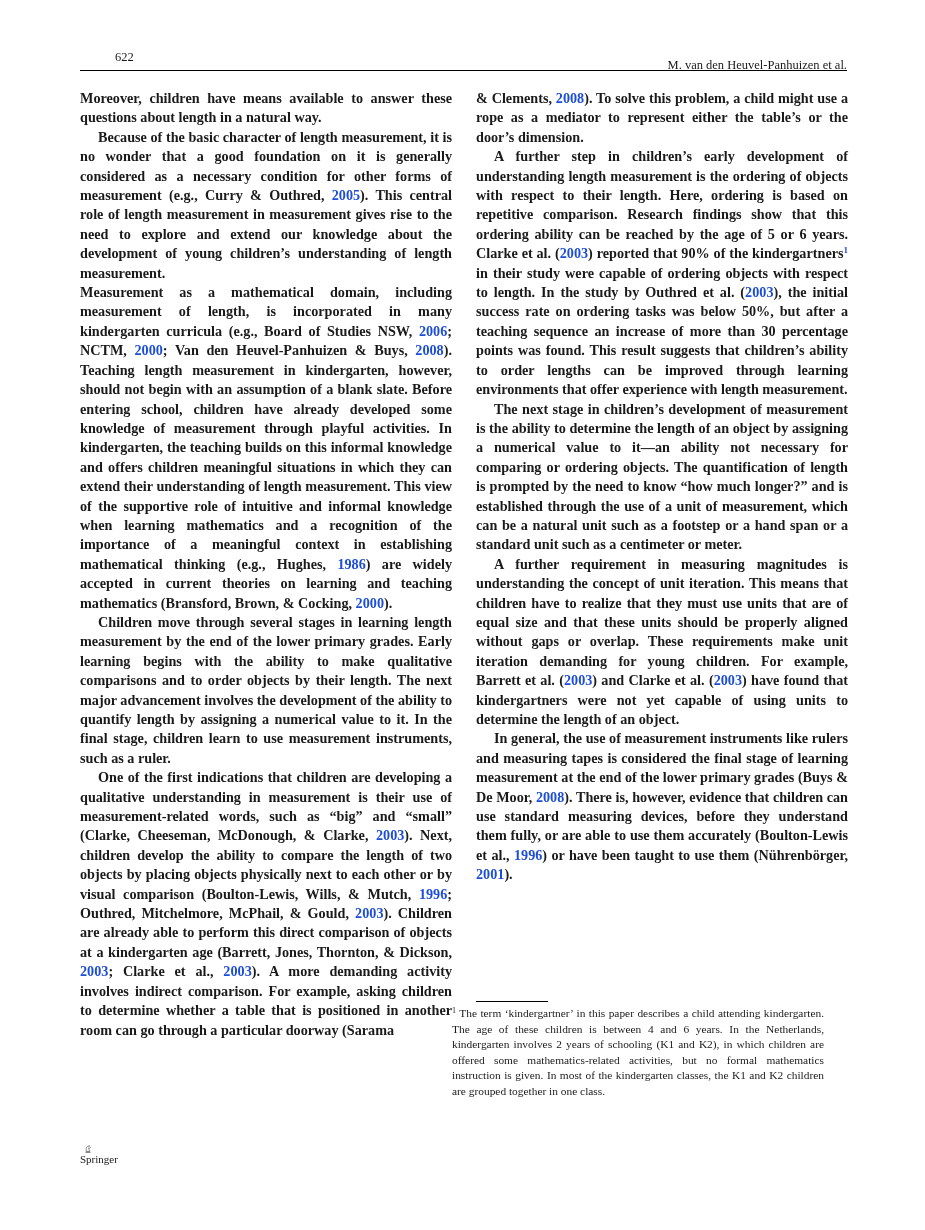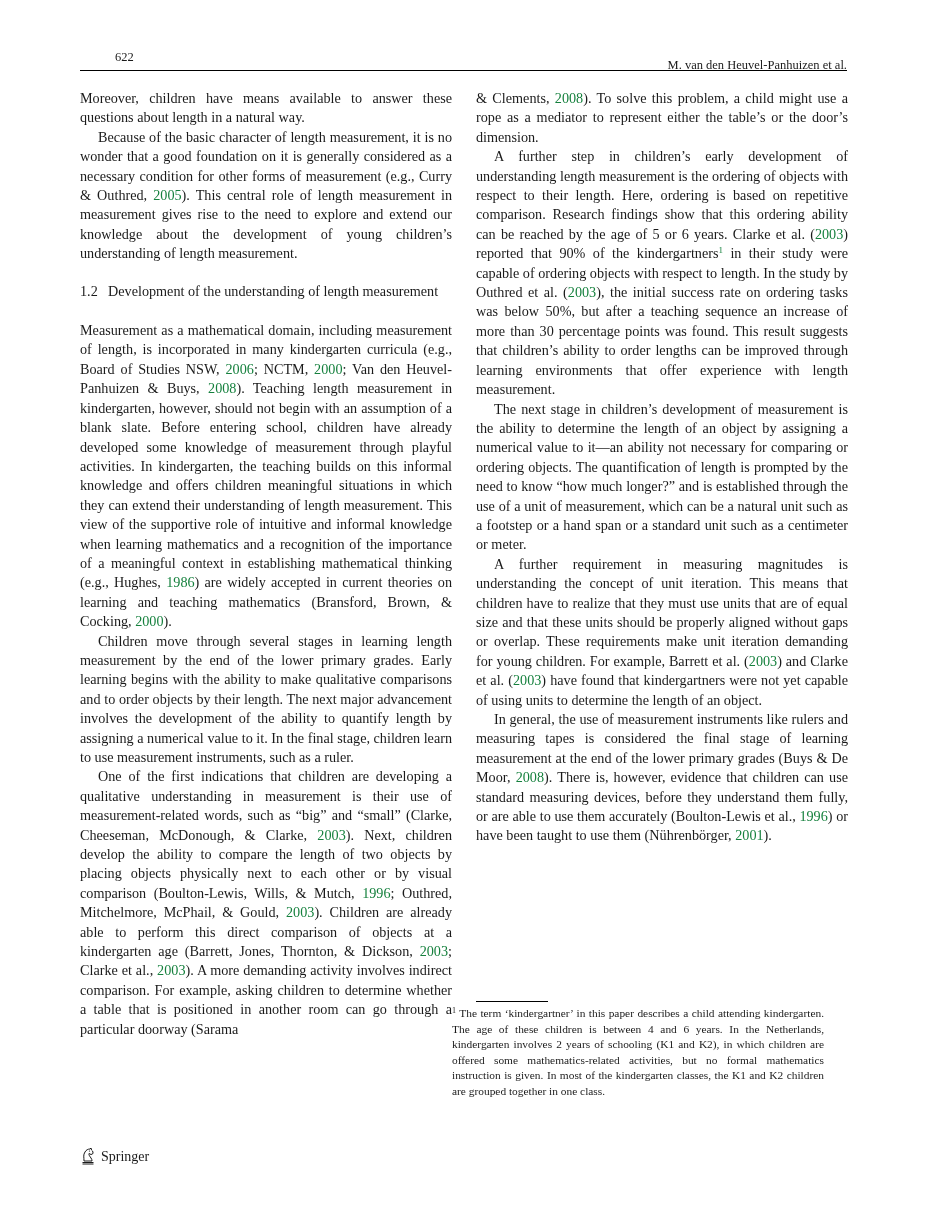--- a/index.html
+++ b/index.html
@@ -17,62 +17,58 @@
   .header-rule {
     position: absolute; left: 80px; top: 70px; width: 767px; height: 0;
     border-top: 1.3px solid #000;
   }
   .col {
     position: absolute; top: 89px; width: 372px;
     font-size: 14.2px; line-height: 19.4px; text-align: justify;
   }
   .col.left { left: 80px; }
   .col.right { left: 476px; }
-  .col p { margin: 0; }
+  .col p { margin: 0; font-weight: bold; }
   .col p.indent { text-indent: 18px; }
   .section-heading {
     margin: 18px 0 20px 0; text-align: left;
     display: flex;
   }
   .section-heading .num { width: 28px; flex: none; }
   .section-heading .ttl { flex: 1; }
-  a.ref, span.ref { color: #15803d; text-decoration: none; }
+  a.ref, span.ref { color: #1d4ed8; text-decoration: none; }
   sup { font-size: 9px; line-height: 0; vertical-align: 5px; }
   .footnote-rule {
     position: absolute; left: 476px; top: 1001px; width: 72px; height: 0;
     border-top: 1px solid #000;
   }
   .footnote {
     position: absolute; left: 452px; top: 1006px; width: 372px;
     font-size: 11.4px; line-height: 15.6px; text-align: justify;
   }
   .footnote sup { font-size: 8px; vertical-align: 4px; }
   .footer {
     position: absolute; left: 80px; top: 1145px; height: 20px;
-    display: flex; align-items: flex-end; font-size: 14px;
+    display: flex; align-items: flex-start; font-size: 11px; flex-direction: column;
   }
   .footer svg { margin-right: 5px; }
 </style>
 </head>
 <body>
 
 <div class="header">
   <span class="pagenum">622</span>
   <span class="running">M. van den Heuvel-Panhuizen et al.</span>
 </div>
 <div class="header-rule"></div>
 
 <div class="col left">
   <p>Moreover, children have means available to answer these questions about length in a natural way.</p>
   <p class="indent"><span>Because of the basic character of length measurement, it is no wonder that a good foundation on it is generally considered as a necessary condition for other forms of measurement (e.g., Curry &amp; Outhred, </span><a class="ref">2005</a><span>). This central role of length measurement in measurement gives rise to the need to explore and extend our knowledge about the development of young children’s understanding of length measurement.</span></p>
 
-  <div class="section-heading">
-    <span class="num">1.2</span>
-    <span class="ttl">Development of the understanding of length measurement</span>
-  </div>
 
   <p><span>Measurement as a mathematical domain, including measurement of length, is incorporated in many kindergarten curricula (e.g., Board of Studies NSW, </span><a class="ref">2006</a><span>; NCTM, </span><a class="ref">2000</a><span>; Van den Heuvel-Panhuizen &amp; Buys, </span><a class="ref">2008</a><span>). Teaching length measurement in kindergarten, however, should not begin with an assumption of a blank slate. Before entering school, children have already developed some knowledge of measurement through playful activities. In kindergarten, the teaching builds on this informal knowledge and offers children meaningful situations in which they can extend their understanding of length measurement. This view of the supportive role of intuitive and informal knowledge when learning mathematics and a recognition of the importance of a meaningful context in establishing mathematical thinking (e.g., Hughes, </span><a class="ref">1986</a><span>) are widely accepted in current theories on learning and teaching mathematics (Bransford, Brown, &amp; Cocking, </span><a class="ref">2000</a><span>).</span></p>
 
   <p class="indent">Children move through several stages in learning length measurement by the end of the lower primary grades. Early learning begins with the ability to make qualitative comparisons and to order objects by their length. The next major advancement involves the development of the ability to quantify length by assigning a numerical value to it. In the final stage, children learn to use measurement instruments, such as a ruler.</p>
 
   <p class="indent"><span>One of the first indications that children are developing a qualitative understanding in measurement is their use of measurement-related words, such as “big” and “small” (Clarke, Cheeseman, McDonough, &amp; Clarke, </span><a class="ref">2003</a><span>). Next, children develop the ability to compare the length of two objects by placing objects physically next to each other or by visual comparison (Boulton-Lewis, Wills, &amp; Mutch, </span><a class="ref">1996</a><span>; Outhred, Mitchelmore, McPhail, &amp; Gould, </span><a class="ref">2003</a><span>). Children are already able to perform this direct comparison of objects at a kindergarten age (Barrett, Jones, Thornton, &amp; Dickson, </span><a class="ref">2003</a><span>; Clarke et al., </span><a class="ref">2003</a><span>). A more demanding activity involves indirect comparison. For example, asking children to determine whether a table that is positioned in another room can go through a particular doorway (Sarama</span></p>
 </div>
 
 <div class="col right">
   <p><span>&amp; Clements, </span><a class="ref">2008</a><span>). To solve this problem, a child might use a rope as a mediator to represent either the table’s or the door’s dimension.</span></p>

